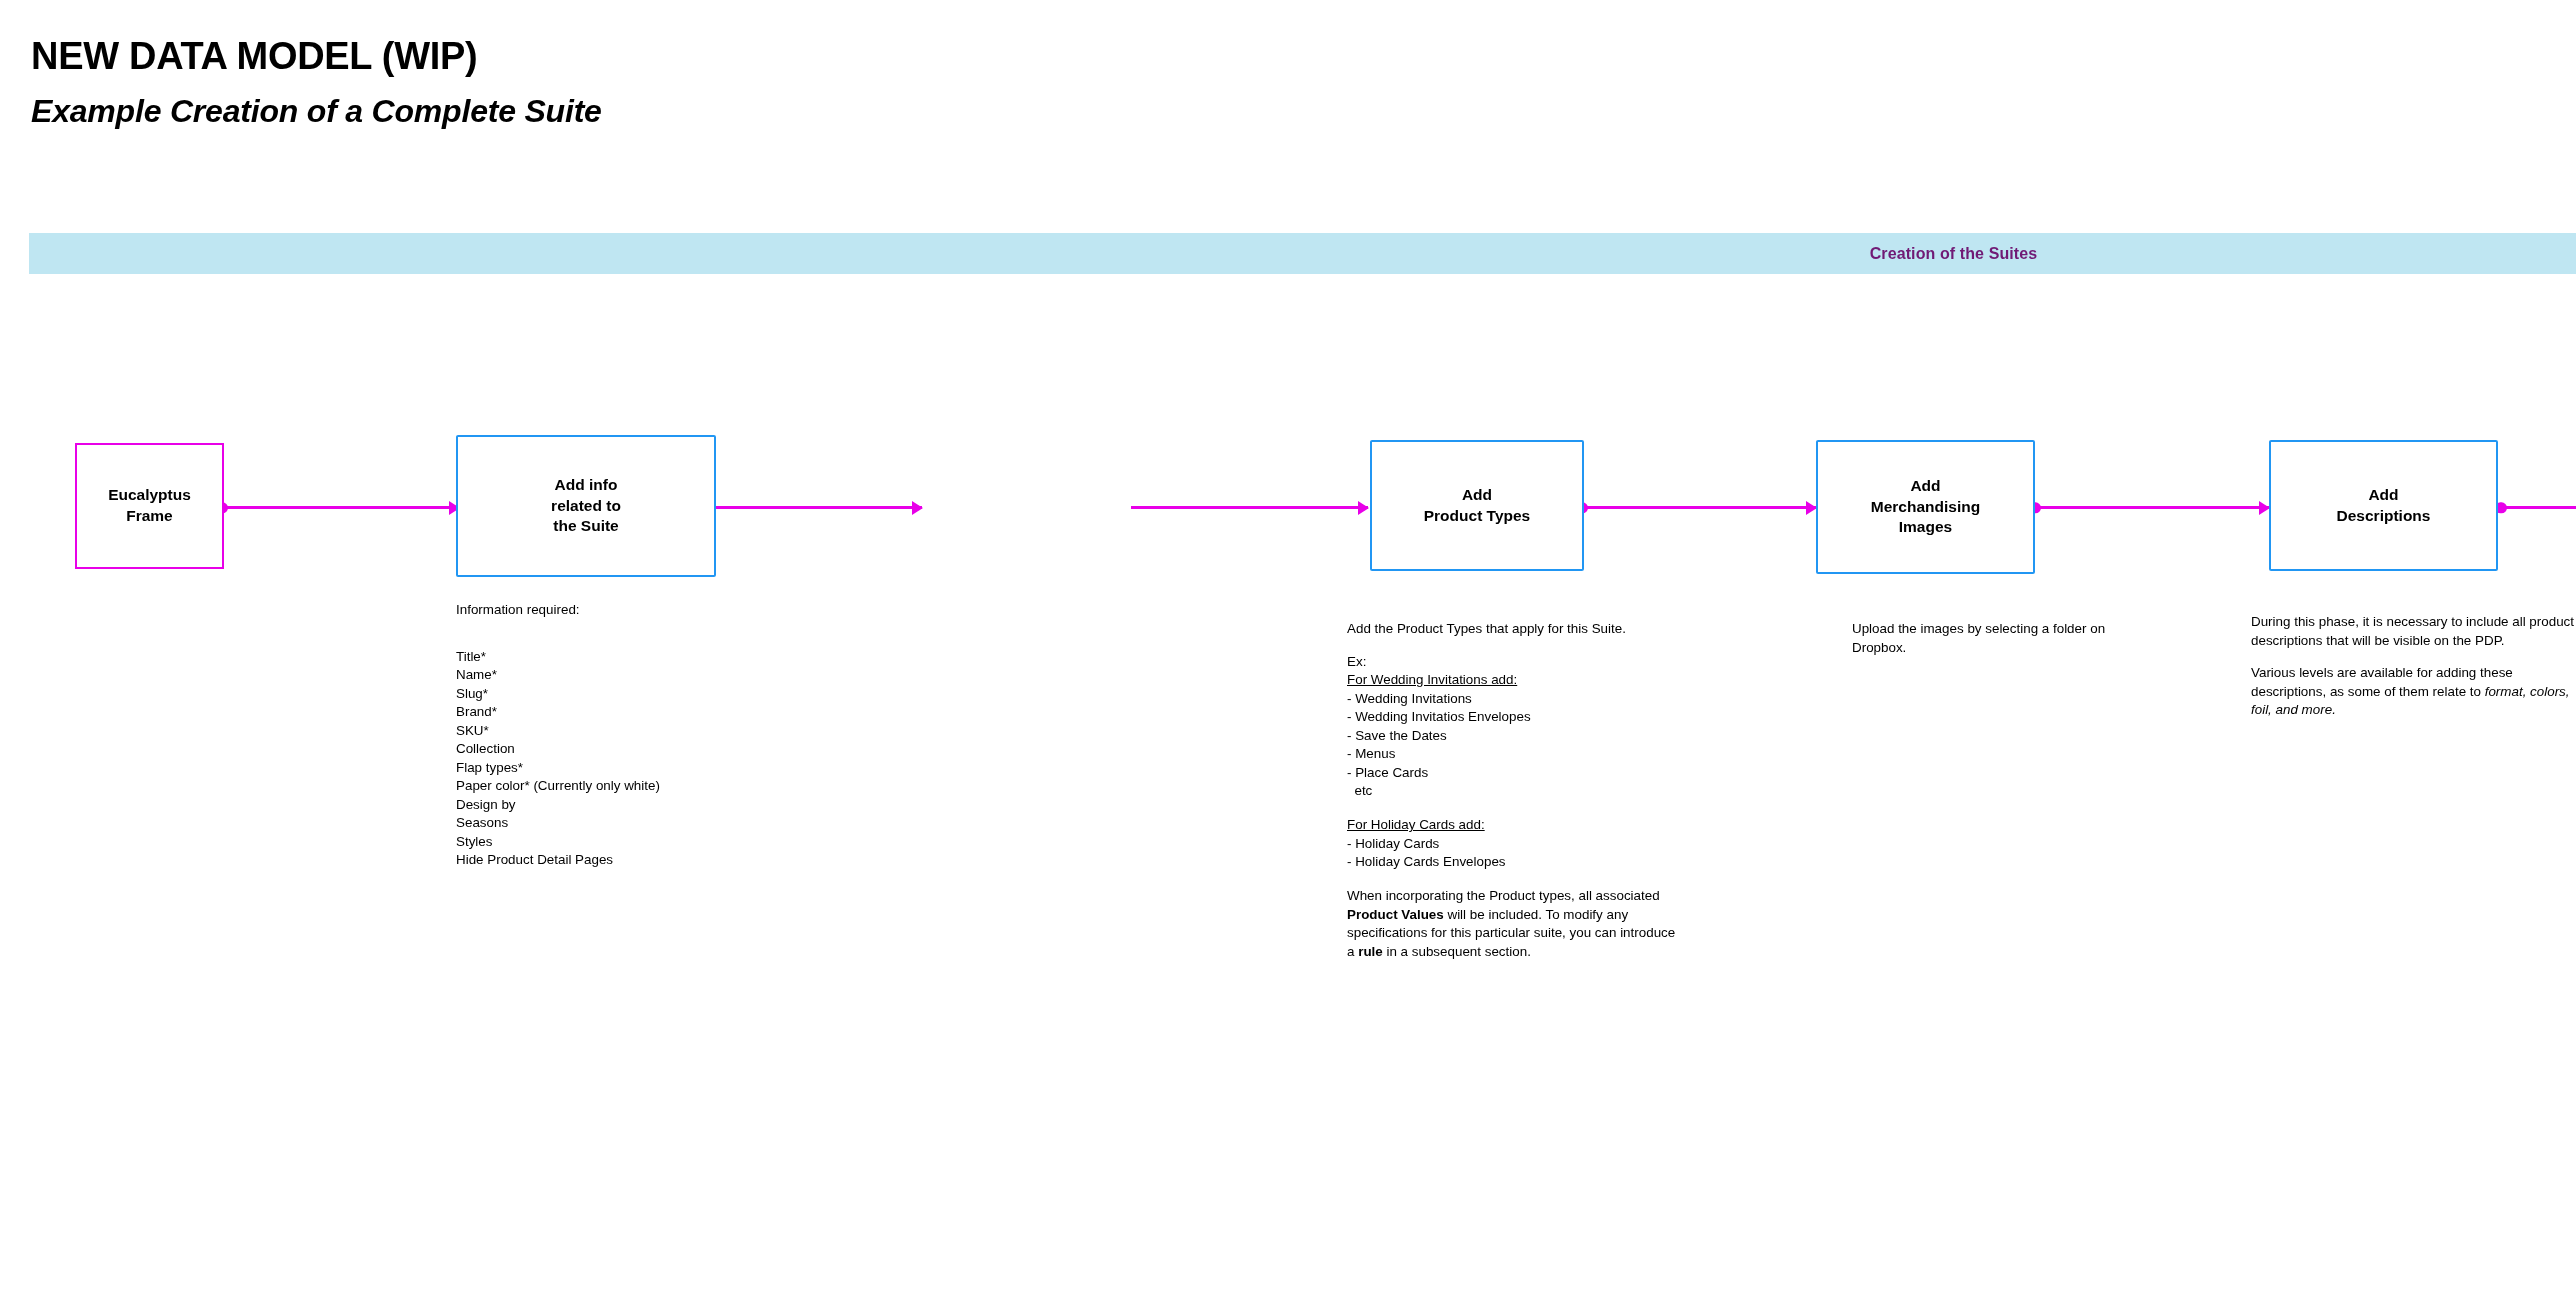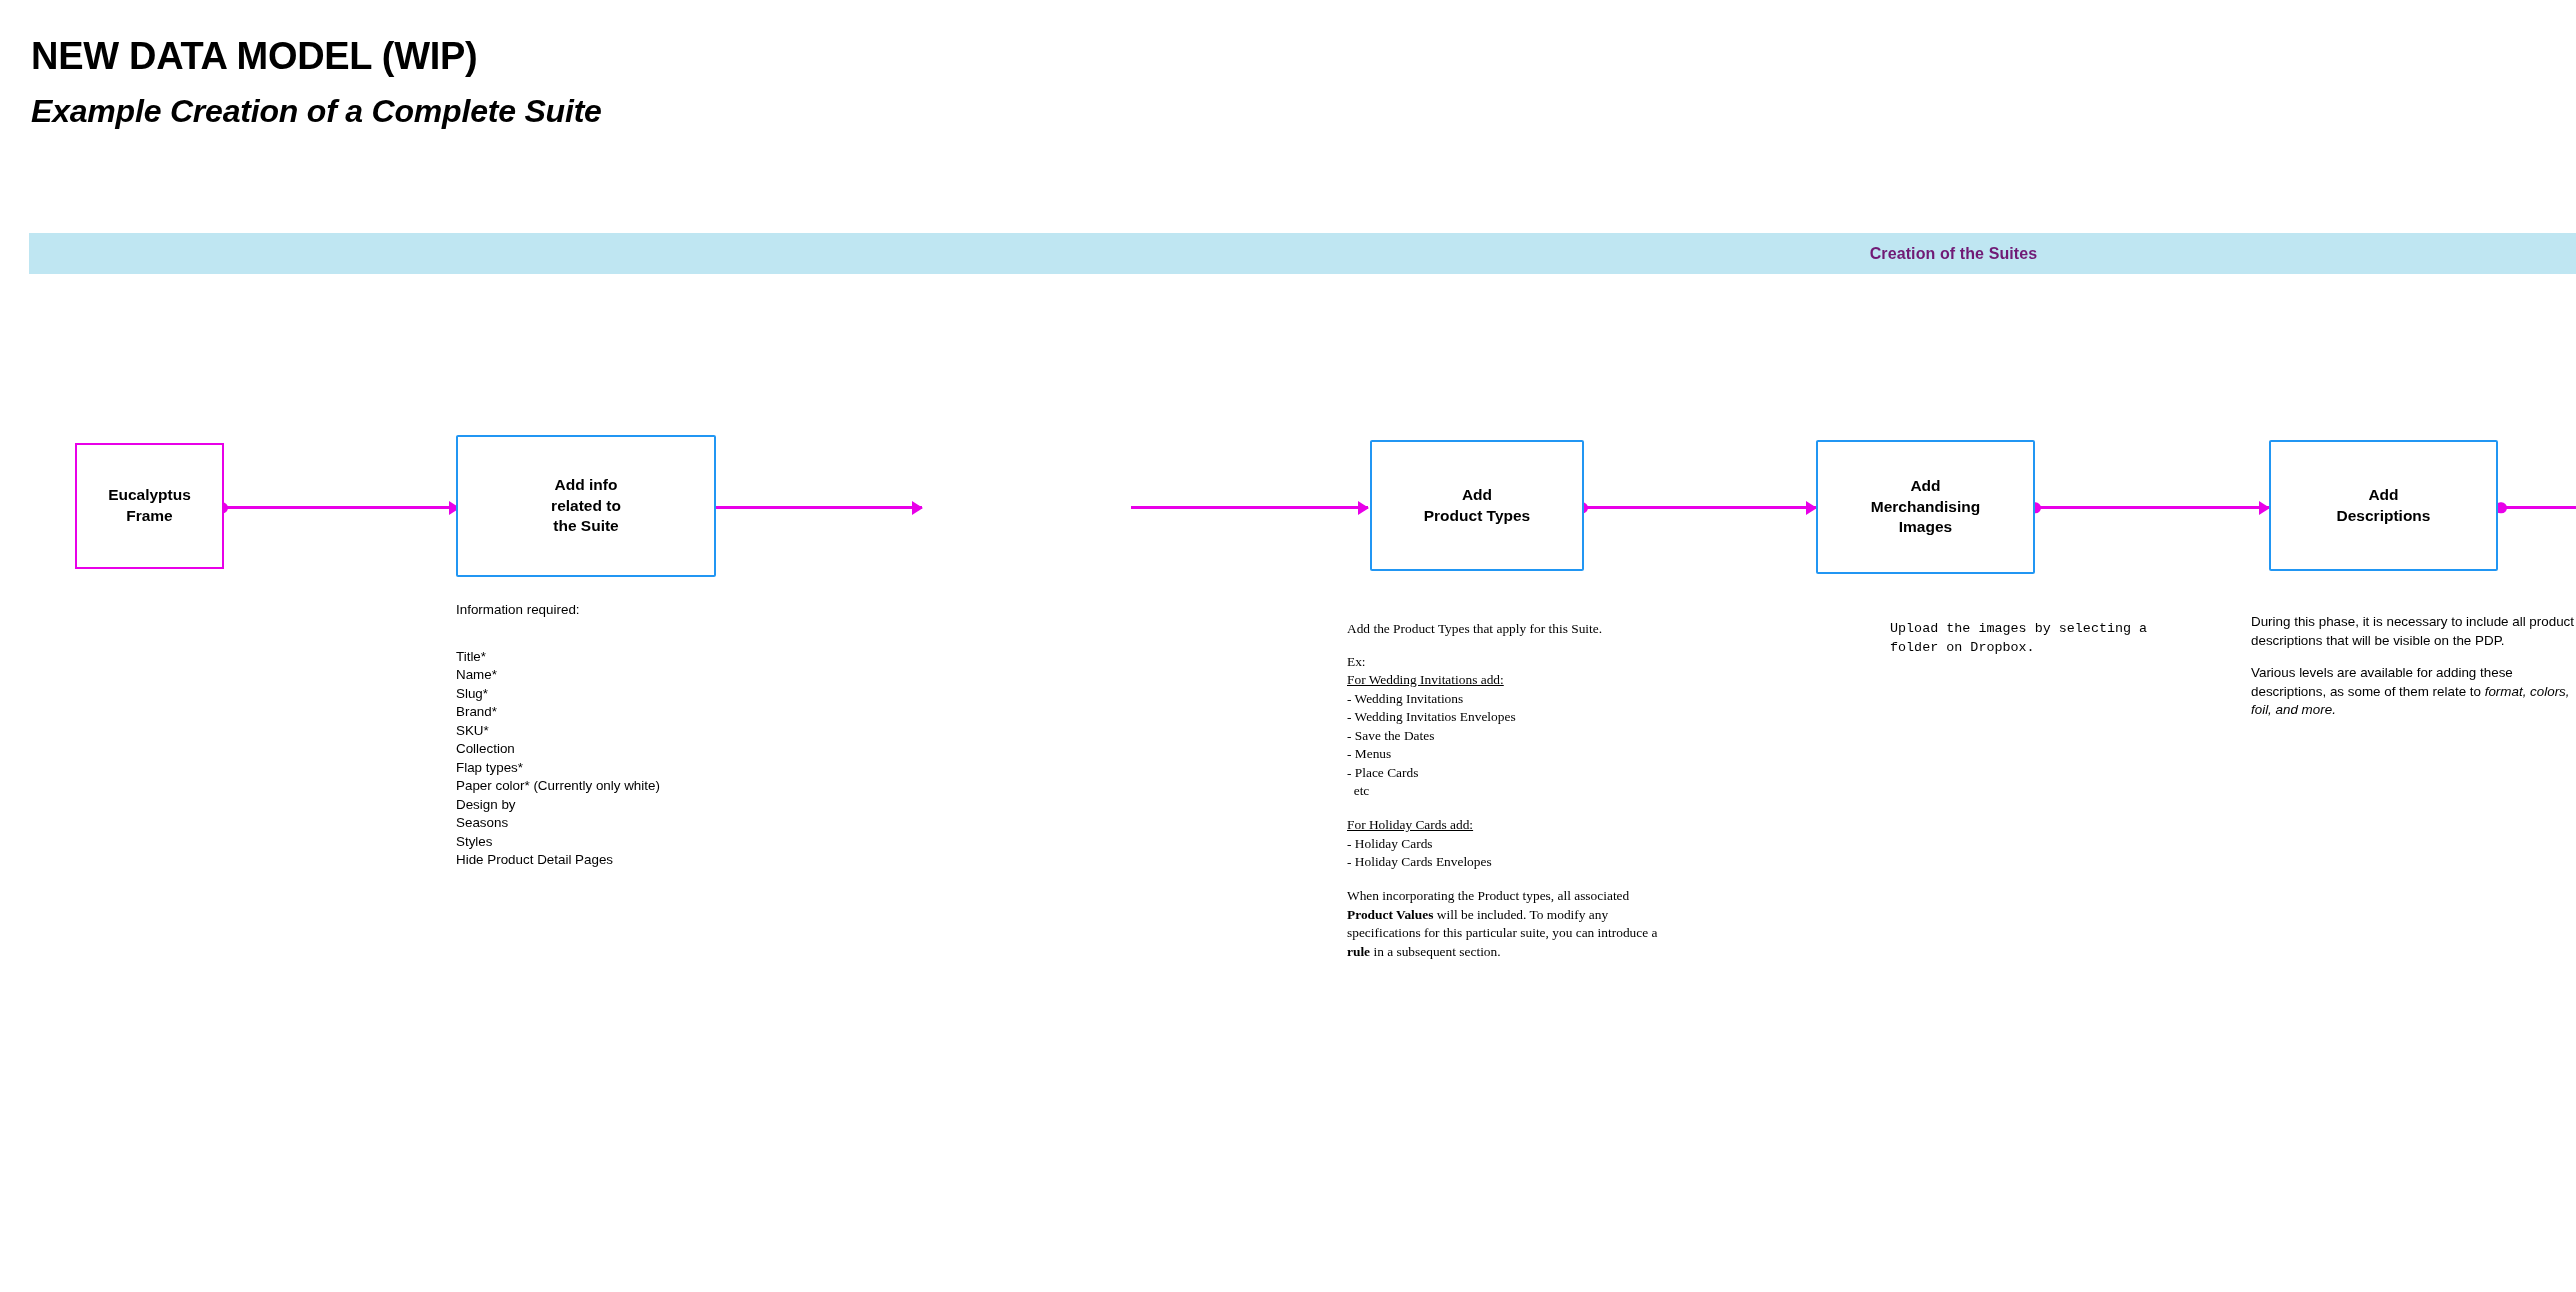--- a/index.html
+++ b/index.html
@@ -188,39 +188,39 @@
       <div class="list-line">Collection</div>
       <div class="list-line">Flap types*</div>
       <div class="list-line">Paper color* (Currently only white)</div>
       <div class="list-line">Design by</div>
       <div class="list-line">Seasons</div>
       <div class="list-line">Styles</div>
       <div class="list-line">Hide Product Detail Pages</div>
     </div>
   </div>
 
-  <div class="note" style="left:1347px; top:620px; width:330px;font-family:Liberation Serif, serif;">
+  <div class="note" style="left:1347px; top:620px; width:330px;">
     <p>Add the Product Types that apply for this Suite.</p>
     <div class="list-line tight">Ex:</div>
     <div class="list-line u tight">For Wedding Invitations add:</div>
     <div class="list-line">- Wedding Invitations</div>
     <div class="list-line">- Wedding Invitatios Envelopes</div>
     <div class="list-line">- Save the Dates</div>
     <div class="list-line">- Menus</div>
     <div class="list-line">- Place Cards</div>
     <div class="list-line" style="white-space:pre;">  etc</div>
     <div style="height:15.5px"></div>
     <div class="list-line u tight">For Holiday Cards add:</div>
     <div class="list-line">- Holiday Cards</div>
     <div class="list-line">- Holiday Cards Envelopes</div>
     <div style="height:15.5px"></div>
     <p><span>When incorporating the Product types, all associated </span><b>Product Values</b><span> will be included. To modify any specifications for this particular suite, you can introduce a </span><b>rule</b><span> in a subsequent section.</span></p>
   </div>
 
-  <div class="note" style="left:1890px; top:620px; width:299px;font-family:Liberation Mono, monospace;">
+  <div class="note" style="left:1852px; top:620px; width:299px;">
     <p>Upload the images by selecting a folder on Dropbox.</p>
   </div>
 
   <div class="note" style="left:2251px; top:613px; width:330px;">
     <p>During this phase, it is necessary to include all product descriptions that will be visible on the PDP.</p>
     <p><span>Various levels are available for adding these descriptions, as some of them relate to </span><i>format, colors, foil, and more.</i></p>
   </div>
 
 </div>
 

